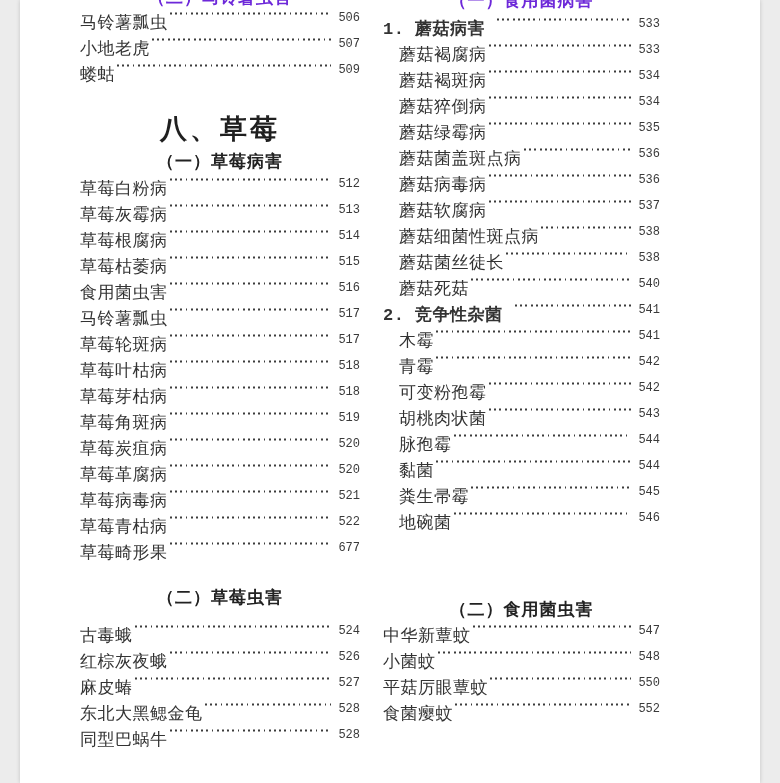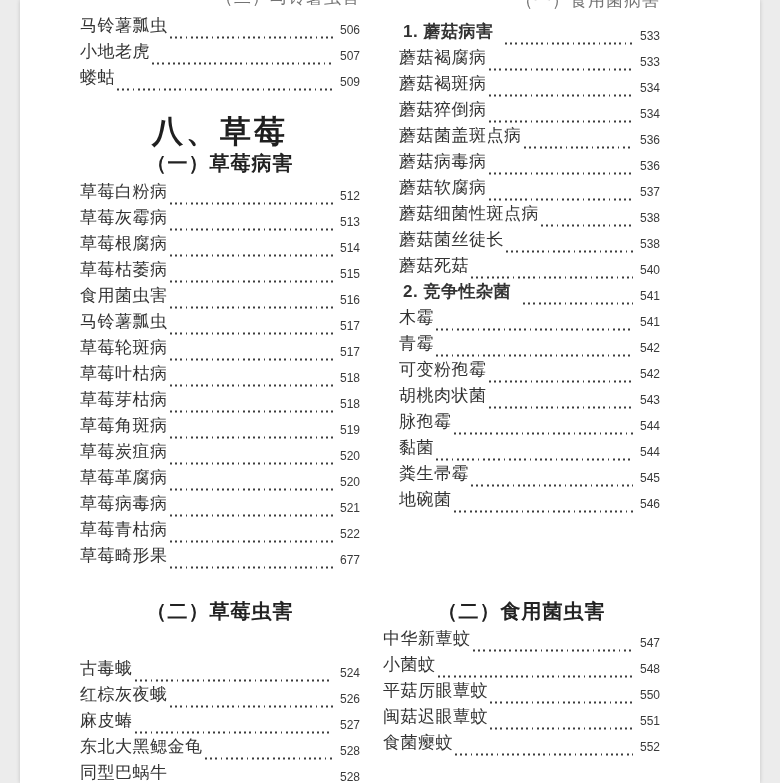--- a/index.html
+++ b/index.html
@@ -14,61 +14,61 @@
     position:absolute; left:20px; top:0; width:740px; height:783px;
     background:#ffffff;
     box-shadow:0 0 4px rgba(0,0,0,.18);
   }
   .col { position:absolute; top:0; height:783px; }
   .col-left  { left:60px;  width:280px; }
   .col-right { left:363px; width:277px; }
 
   .toc-list { position:absolute; left:0; width:100%; }
   .row {
-    display:flex; align-items:flex-end;
-    height:26px; font-size:17px; white-space:nowrap;
+    display:flex; align-items:flex-start;
+    height:26px; font-size:17px; white-space:nowrap;font-family:Liberation Mono, monospace;
   }
   .t { flex:0 0 auto; letter-spacing:.5px; }
   .n { flex:0 0 auto; margin-left:4px; font-size:12px; color:#3a3a3a; }
   .leader {
     flex:1 1 auto; height:2.4px; margin:0 3px 0 2px;
     transform:translateY(1.5px);
     background-image:repeating-linear-gradient(90deg,#3c3c3c 0 1.9px,transparent 1.9px 5.2px);
   }
   .list-right .row { padding-left:16px; }
-  .row.bold-row { padding-left:0;margin-left:20px; }
+  .row.bold-row { padding-left:0; }
   .bold-row .t { font-weight:bold; }
   .bold-row .leader { margin-left:12px; }
 
   .chapter {
     position:absolute; top:111px; width:100%; text-align:center;
     font-family:"Liberation Serif","DejaVu Serif",serif;
-    font-weight:bold; font-size:31px; letter-spacing:3px; color:#1f1f1f;
+    font-weight:bold; font-size:27px; letter-spacing:3px; color:#1f1f1f;
   }
   .sec {
     position:absolute; width:100%; text-align:center;
-    font-weight:bold; font-size:20px; letter-spacing:1px; color:#222;
+    font-weight:bold; font-size:17px; letter-spacing:1px; color:#222;
   }
   .sec-left-1  { top:150px; }
-  .sec-left-2  { top:598px; }
+  .sec-left-2  { top:586px; }
   .sec-right-2 { top:598px; }
 
   .partial {
     position:absolute; top:0; width:100%; overflow:hidden;
-    text-align:right; font-weight:normal; font-size:17px; letter-spacing:1px; color:#737373;
+    text-align:center; font-weight:bold; font-size:17px; letter-spacing:1px; color:#6d28d9;
   }
   .partial span { display:block; line-height:19px; }
   .partial-left  { height:7px; }
   .partial-left span  { margin-top:-12px; }
   .partial-right { height:10px; }
   .partial-right span { margin-top:-9px; }
 
   .list-left-top    { top:11px; }
   .list-left-dis    { top:177px; }
-  .list-left-pest   { top:624px;margin-top:30px; }
+  .list-left-pest   { top:624px; }
   .list-right-main  { top:17px; }
   .list-right-pest  { top:624px; }
 </style>
 </head>
 <body>
 
 <div class="page">
 
   <div class="col col-left">
 
@@ -257,20 +257,25 @@
           <span class="leader"></span>
           <span class="n">534</span>
         </div>
 
         <div class="row">
           <span class="t">蘑菇猝倒病</span>
           <span class="leader"></span>
           <span class="n">534</span>
         </div>
 
+        <div class="row">
+          <span class="t">蘑菇绿霉病</span>
+          <span class="leader"></span>
+          <span class="n">535</span>
+        </div>
 
         <div class="row">
           <span class="t">蘑菇菌盖斑点病</span>
           <span class="leader"></span>
           <span class="n">536</span>
         </div>
 
         <div class="row">
           <span class="t">蘑菇病毒病</span>
           <span class="leader"></span>
@@ -373,25 +378,20 @@
           <span class="n">548</span>
         </div>
 
 
         <div class="row">
           <span class="t">平菇厉眼蕈蚊</span>
           <span class="leader"></span>
           <span class="n">550</span>
         </div>
 
-        <div class="row">
-          <span class="t">闽菇迟眼蕈蚊</span>
-          <span class="leader"></span>
-          <span class="n">551</span>
-        </div>
 
         <div class="row">
           <span class="t">食菌瘿蚊</span>
           <span class="leader"></span>
           <span class="n">552</span>
         </div>
       </div>
 
   </div>
 </div>

